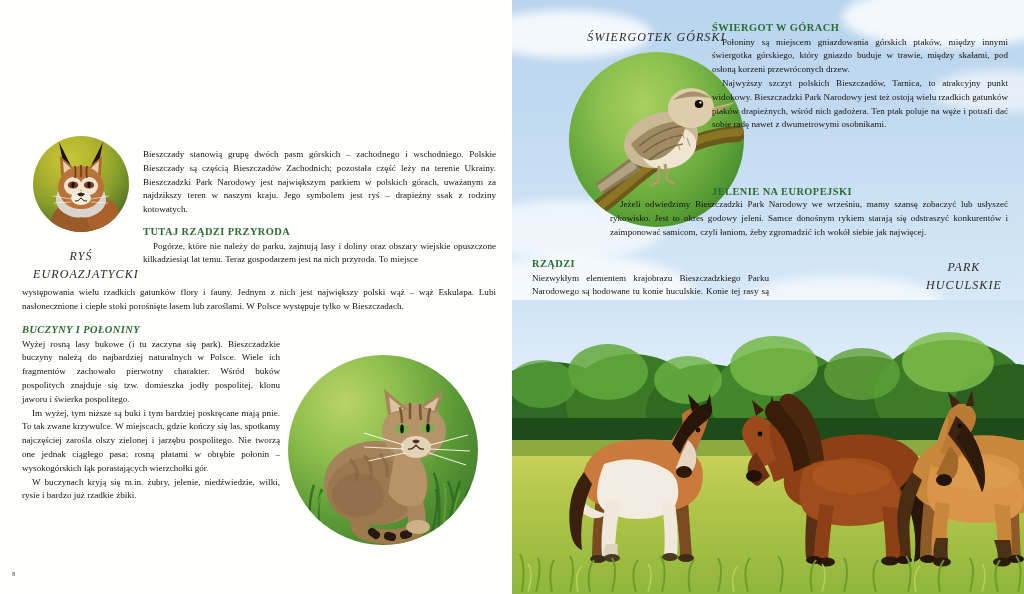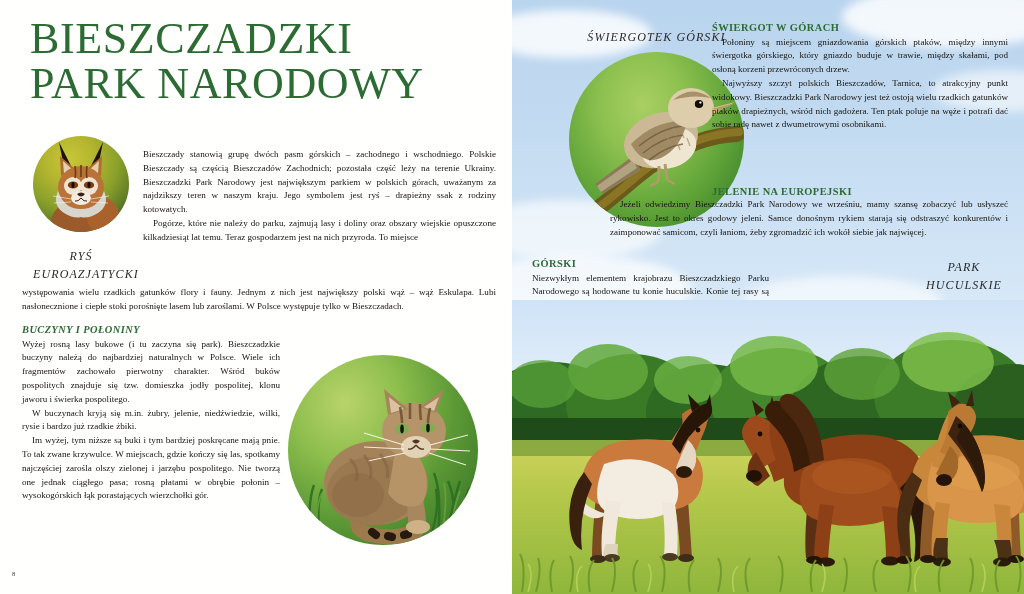--- a/index.html
+++ b/index.html
@@ -105,24 +105,20 @@
   
   .landscape { position:absolute; left:0; top: 300px; width: 512px; height: 294px; overflow:hidden; }
 </style>
 </head>
 <body>
 
 <div class="spread">
 
   <div class="page-left">
 
-    <div class="title">
-      <span>BIESZCZADZKI</span>
-      <span class="l2">PARK NARODOWY</span>
-    </div>
 
     <div class="lynx-wrap">
       <div class="circ">
         <div class="lynx-bg"></div>
         <svg class="lynx-svg" viewBox="0 0 96 96">
 
           <ellipse cx="48" cy="86" rx="30" ry="22" fill="#9a5a2a"></ellipse>
           <ellipse cx="70" cy="80" rx="16" ry="18" fill="#a9622c"></ellipse>
 
           <path d="M30 26 L26 6 L38 30 Z" fill="#1d1209"></path>
@@ -157,32 +153,33 @@
         </svg>
       </div>
       <div class="cap lynx-cap">
         <div>RYŚ</div>
         <div>EUROAZJATYCKI</div>
       </div>
     </div>
 
     <div class="col-right">
       <p class="body">Bieszczady stanowią grupę dwóch pasm górskich – zachodnego i wschodniego. Polskie Bieszczady są częścią Bieszczadów Zachodnich; pozostała część leży na terenie Ukrainy. Bieszczadzki Park Narodowy jest największym parkiem w polskich górach, uważanym za najdzikszy teren w naszym kraju. Jego symbolem jest ryś – drapieżny ssak z rodziny kotowatych.</p>
+      <h2 class="head">TUTAJ RZĄDZI PRZYRODA</h2>
       <p class="body ind">Pogórze, które nie należy do parku, zajmują lasy i doliny oraz obszary wiejskie opuszczone kilkadziesiąt lat temu. Teraz gospodarzem jest na nich przyroda. To miejsce</p>
     </div>
 
     <div class="fullwidth" style="top:286px;">
       <p class="body">występowania wielu rzadkich gatunków flory i fauny. Jednym z nich jest największy polski wąż – wąż Eskulapa. Lubi nasłonecznione i ciepłe stoki porośnięte lasem lub zaroślami. W Polsce występuje tylko w Bieszczadach.</p>
     </div>
 
     <div class="left-lower">
       <h2 class="head" style="margin-top:0;font-style:italic;">BUCZYNY I POŁONINY</h2>
       <p class="body">Wyżej rosną lasy bukowe (i tu zaczyna się park). Bieszczadzkie buczyny należą do najbardziej naturalnych w Polsce. Wiele ich fragmentów zachowało pierwotny charakter. Wśród buków pospolitych znajduje się tzw. domieszka jodły pospolitej, klonu jaworu i świerka pospolitego.</p>
+      <p class="body ind">Im wyżej, tym niższe są buki i tym bardziej poskręcane mają pnie. To tak zwane krzywulce. W miejscach, gdzie kończy się las, spotkamy najczęściej zarośla olszy zielonej i jarzębu pospolitego. Nie tworzą one jednak ciągłego pasa; rosną płatami w obrębie połonin – wysokogórskich łąk porastających wierzchołki gór.</p>
       <p class="body ind">W buczynach kryją się m.in. żubry, jelenie, niedźwiedzie, wilki, rysie i bardzo już rzadkie żbiki.</p>
-      <p class="body ind">Im wyżej, tym niższe są buki i tym bardziej poskręcane mają pnie. To tak zwane krzywulce. W miejscach, gdzie kończy się las, spotkamy najczęściej zarośla olszy zielonej i jarzębu pospolitego. Nie tworzą one jednak ciągłego pasa; rosną płatami w obrębie połonin – wysokogórskich łąk porastających wierzchołki gór.</p>
     </div>
 
     <div class="zbik-wrap">
       <div class="zbik-circ">
         <div class="zbik-bg"></div>
         <svg viewBox="0 0 190 190" style="position:absolute;inset:0;">
 
           <g stroke="#2c6f22" stroke-width="2.4" fill="none" opacity="0.9">
             <path d="M150 180 q4 -42 -4 -62"></path>
               <path d="M158 182 q8 -38 14 -56"></path>
@@ -322,21 +319,21 @@
     </div>
 
     <div style="position:absolute; left:200px; top:186px; width:296px;">
       <h2 class="head" style="margin-top:0;">JELENIE NA EUROPEJSKI</h2>
     </div>
     <div class="r-wide" style="top:198px;">
       <p class="body ind" style="text-align:justify; padding-left:80px;">Jeżeli odwiedzimy Bieszczadzki Park Narodowy we wrześniu, mamy szansę zobaczyć lub usłyszeć rykowisko. Jest to okres godowy jeleni. Samce donośnym rykiem starają się odstraszyć konkurentów i zaimponować samicom, czyli łaniom, żeby zgromadzić ich wokół siebie jak najwięcej.</p>
     </div>
 
     <div class="hucul-text">
-      <h2 class="head" style="margin-top:0;">GÓRSKI</h2>
+      <h2 class="head" style="margin-top:0;">RZĄDZI</h2>
       <p class="body">Niezwykłym elementem krajobrazu Bieszczadzkiego Parku Narodowego są hodowane tu konie huculskie. Konie tej rasy są doskonale przystosowane do warunków panujących w Bieszczadach – sprawnie poruszają się po stokach górskich i w gęstwinie i potrafią znaleźć pożywienie pod śniegiem.</p>
     </div>
 
     <div class="cap" style="position:absolute; left:404px; top:258px; width:96px;">
       <div>PARK</div>
       <div>HUCULSKIE</div>
     </div>
 
     <div class="landscape">
       <svg viewBox="0 0 512 294" style="position:absolute; inset:0;">

